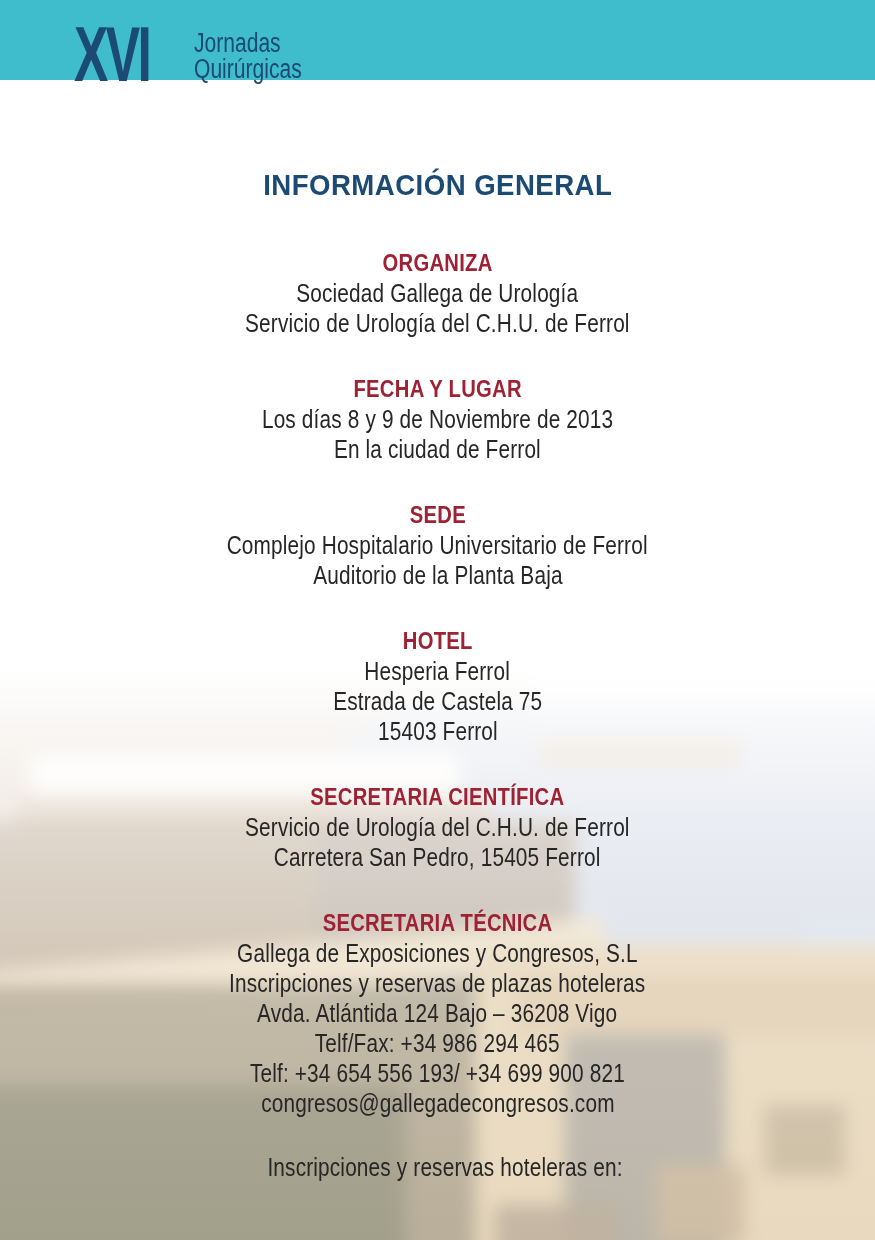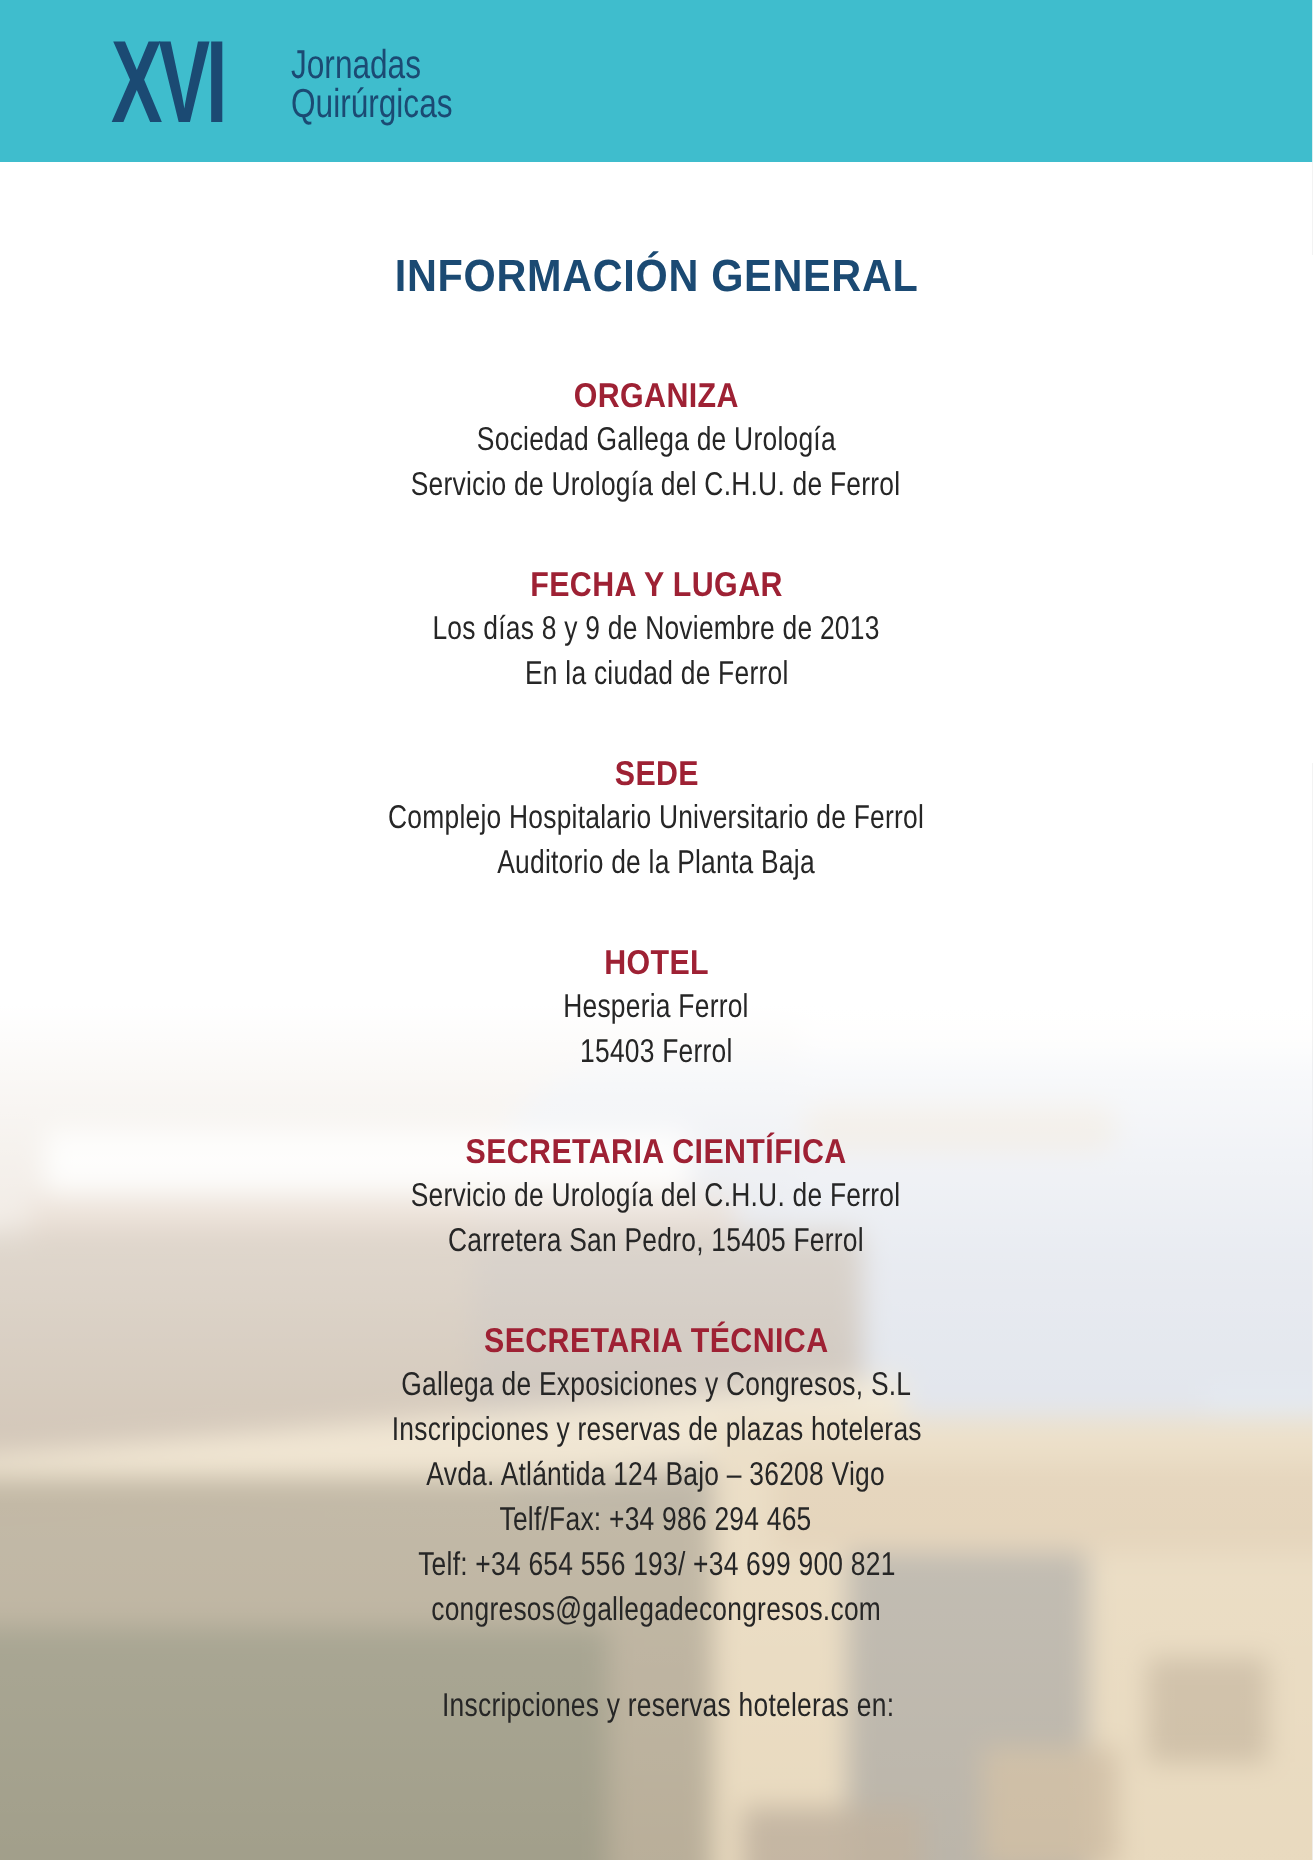--- a/index.html
+++ b/index.html
@@ -3,21 +3,21 @@
 <meta charset="utf-8">
 <style>
   html,body { margin:0; padding:0; background:#e9e9e9; }
   .page {
     position:relative; width:875px; height:1240px; margin:0 auto;
     background:#ffffff; overflow:hidden;
     font-family:"Liberation Sans", sans-serif;
   }
 
   
-  .band { position:absolute; left:0; top:0; width:875px; height:108px; background:#3fbdcd; }
+  .band { position:absolute; left:0; top:0; width:875px; height:80px; background:#3fbdcd; }
   .logo { position:absolute; left:74px; top:22px; display:flex; align-items:flex-start; }
   .numeral {
     display:inline-block; font-size:78px; line-height:64px; font-weight:bold;
     color:#1b4a73; transform:scaleX(0.66); transform-origin:left top; letter-spacing:-4px;
   }
   .logo-lines { display:flex; flex-direction:column; margin-left:6px; margin-top:8px; }
   .logo-line {
     display:inline-block; font-size:27px; line-height:26px; color:#1b4a73;
     transform:scaleX(0.78); transform-origin:left center; letter-spacing:0px;
   }
@@ -52,21 +52,21 @@
   
   .content { position:absolute; left:0; top:108px; width:875px; text-align:center; z-index:3; }
   h1.title {
     margin:60px 0 0 0; font-size:30px; line-height:34px; font-weight:bold; color:#1b4a73;
   }
   h1.title .cond { display:inline-block; transform:scaleX(0.92); letter-spacing:0.5px; }
   .section { margin-top:36px; }
   .section.first { margin-top:46px; }
   .heading { margin:0; font-size:23px; line-height:30px; font-weight:bold; color:#9e2134; }
   .heading .cond { display:inline-block; transform:scaleX(0.88); letter-spacing:0.3px; }
-  .line { font-size:22px; line-height:30px; color:#262626; font-weight:normal;text-decoration:underline; }
+  .line { font-size:26px; line-height:30px; color:#262626; font-weight:normal;text-decoration:underline; }
   .line .cond { display:inline-block; transform:scaleX(0.8); letter-spacing:0.2px; }
   .footer { margin-top:34px;padding-left:15px; }
 </style>
 </head>
 <body>
 
 <div class="page">
 
   <header class="band">
     <div class="logo">
@@ -115,20 +115,21 @@
           <div class="line"><span class="cond">En la ciudad de Ferrol</span></div>
         </section>
         <section class="section">
           <h2 class="heading"><span class="cond">SEDE</span></h2>
           <div class="line"><span class="cond">Complejo Hospitalario Universitario de Ferrol</span></div>
           <div class="line"><span class="cond">Auditorio de la Planta Baja</span></div>
         </section>
         <section class="section">
           <h2 class="heading"><span class="cond">HOTEL</span></h2>
           <div class="line"><span class="cond">Hesperia Ferrol</span></div>
+          <div class="line"><span class="cond">Estrada de Castela 75</span></div>
           <div class="line"><span class="cond">15403 Ferrol</span></div>
         </section>
         <section class="section">
           <h2 class="heading"><span class="cond">SECRETARIA CIENTÍFICA</span></h2>
           <div class="line"><span class="cond">Servicio de Urología del C.H.U. de Ferrol</span></div>
           <div class="line"><span class="cond">Carretera San Pedro, 15405 Ferrol</span></div>
         </section>
         <section class="section">
           <h2 class="heading"><span class="cond">SECRETARIA TÉCNICA</span></h2>
           <div class="line"><span class="cond">Gallega de Exposiciones y Congresos, S.L</span></div>

